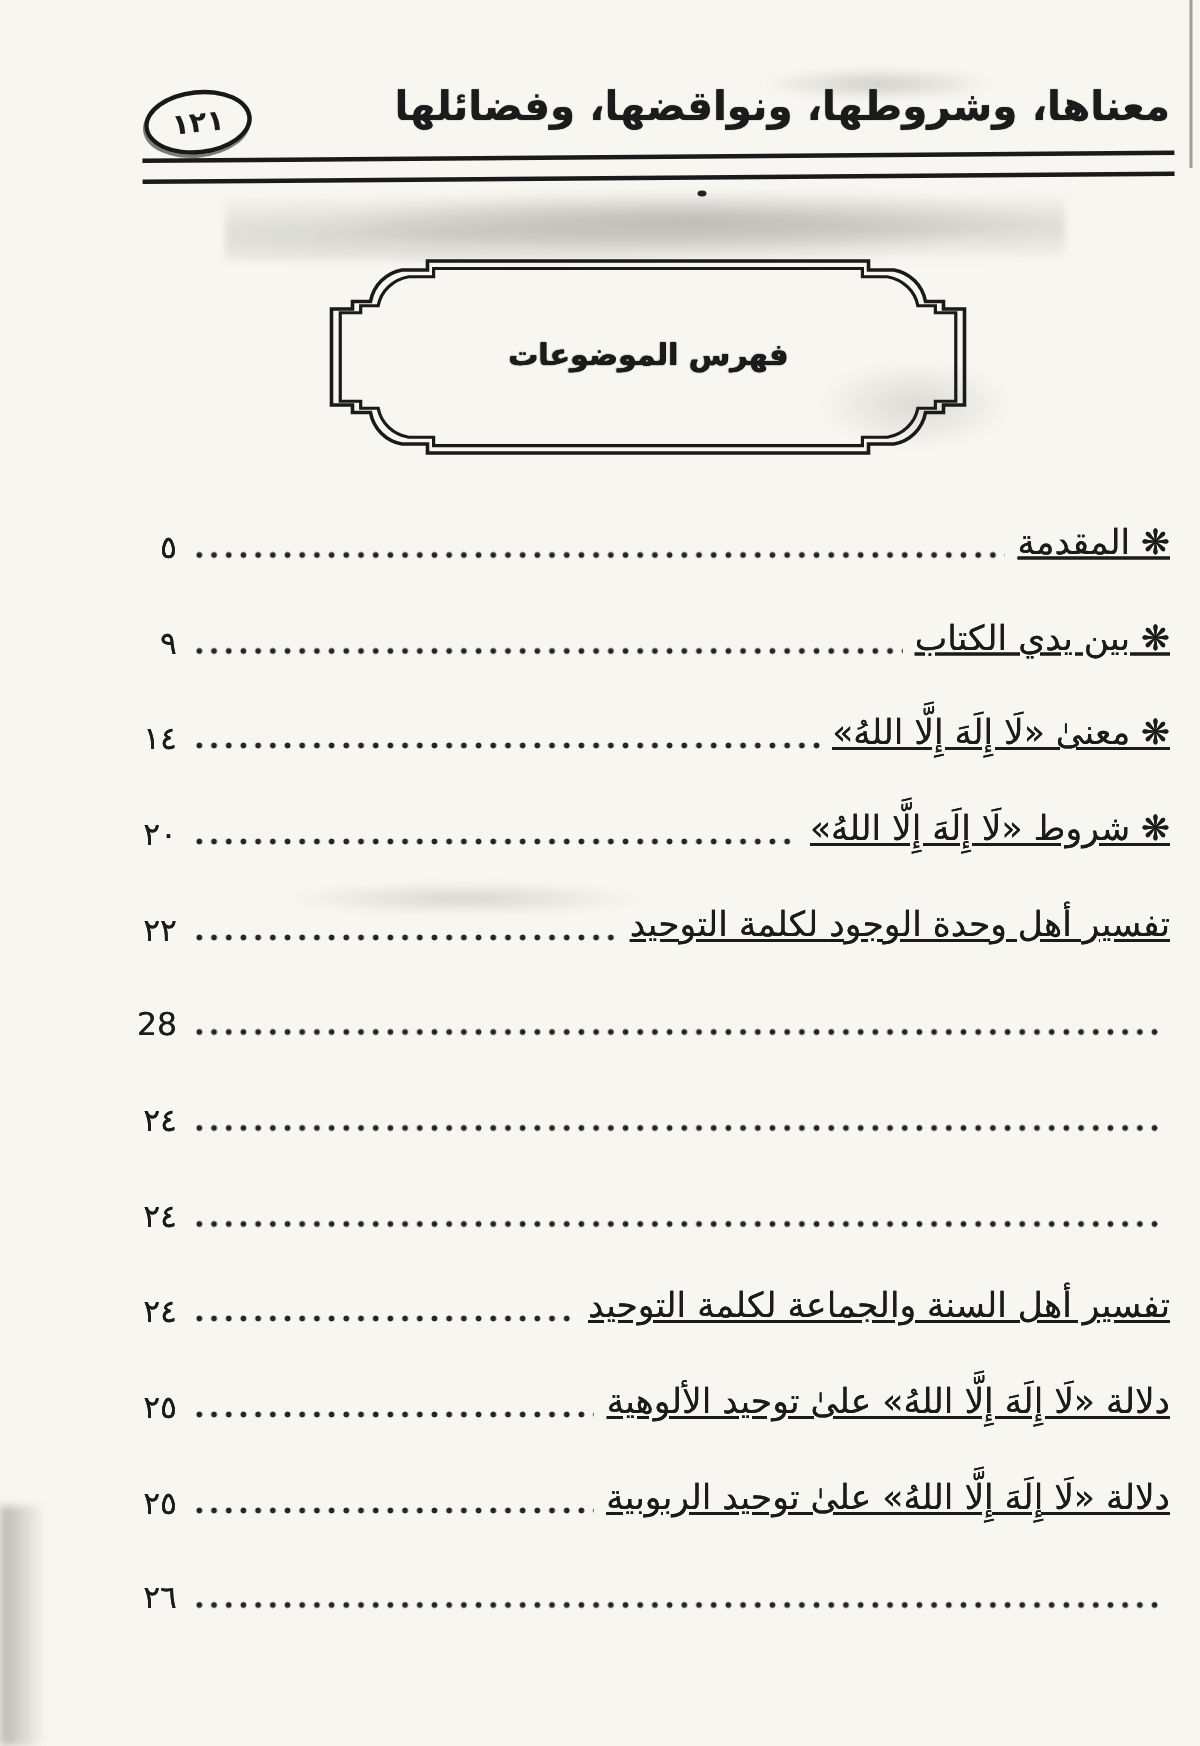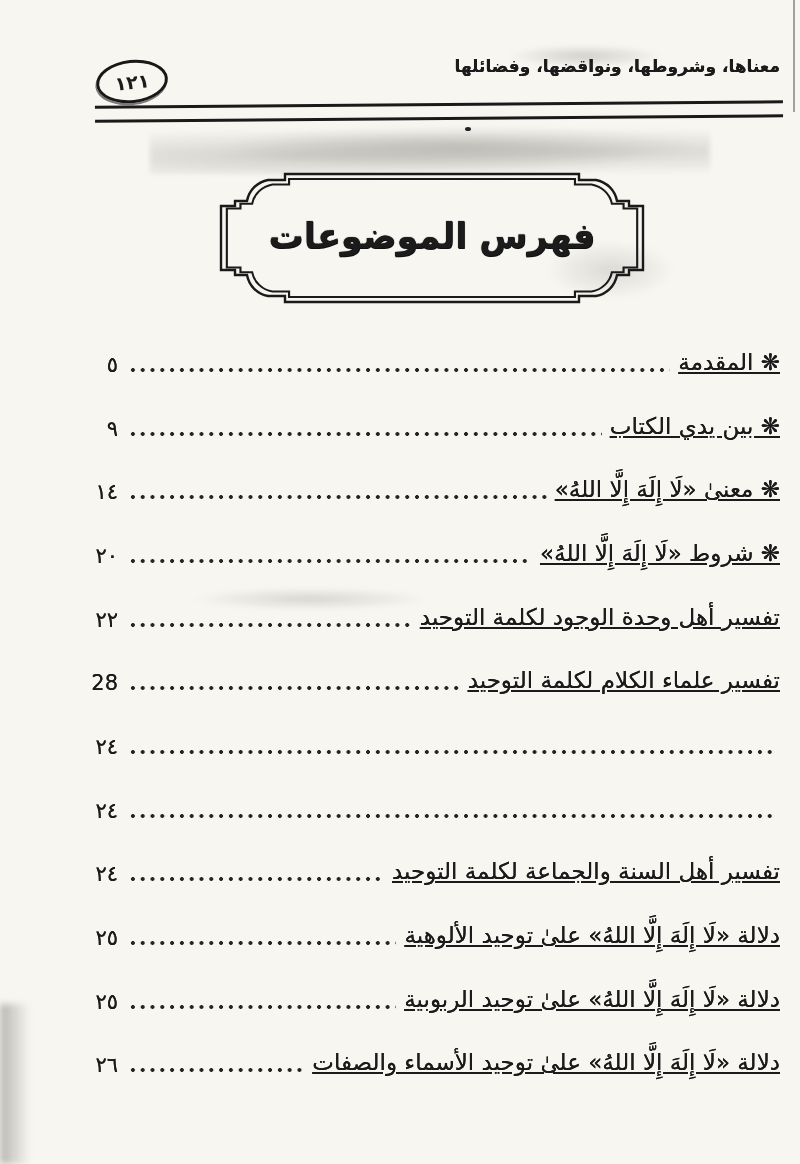--- a/index.html
+++ b/index.html
@@ -19,21 +19,21 @@
     border:3px solid #181818;
     border-radius:50%;
     transform:rotate(-6deg);
     display:flex;align-items:center;justify-content:center;
     font-size:19px;font-weight:bold;letter-spacing:3px;
     box-shadow:-1px 2px 0 rgba(20,20,20,.55);
   }
   .header-title{
     position:absolute;right:20px;top:56px;
     direction:rtl;
-    font-size:17px;font-weight:bold;
+    font-size:27px;font-weight:bold;
     letter-spacing:0.5px;
     text-shadow:0 0 .6px #1b1b1b;
   }
   .header-rule{
     position:absolute;left:95px;right:17px;top:103px;
     height:11px;
     border-top:3px solid #1a1a1a;
     border-bottom:3px solid #1a1a1a;
     transform:rotate(-0.45deg);
   }
@@ -44,21 +44,21 @@
 
   
   .cartouche{
     position:absolute;left:215px;top:168px;width:434px;height:140px;
   }
   .cartouche svg{position:absolute;inset:0;}
   .cartouche .box-title{
     position:absolute;inset:0;
     display:flex;align-items:center;justify-content:center;
     direction:rtl;
-    font-size:35px;font-weight:bold;
+    font-size:20px;font-weight:bold;
     letter-spacing:1px;
     text-shadow:0 0 1px #111, 0.5px 0.5px 0 #111;
     padding-bottom:4px;
   }
 
   
   .toc{
     position:absolute;left:88px;right:20px;top:330px;
     direction:rtl;
   }
@@ -169,21 +169,20 @@
       <span class="title">❋ شروط «لَا إِلَهَ إِلَّا اللهُ»</span>
       <span class="leader"></span>
       <span class="pagenum">٢٠</span>
     </div>
     <div class="toc-row">
       <span class="title">تفسير أهل وحدة الوجود لكلمة التوحيد</span>
       <span class="leader"></span>
       <span class="pagenum">٢٢</span>
     </div>
     <div class="toc-row">
-      <span class="title">تفسير علماء الكلام لكلمة التوحيد</span>
       <span class="leader"></span>
       <span class="pagenum">28</span>
     </div>
     <div class="toc-row">
       <span class="leader"></span>
       <span class="pagenum">٢٤</span>
     </div>
     <div class="toc-row">
       <span class="leader"></span>
       <span class="pagenum">٢٤</span>
@@ -197,19 +196,18 @@
       <span class="title">دلالة «لَا إِلَهَ إِلَّا اللهُ» علىٰ توحيد الألوهية</span>
       <span class="leader"></span>
       <span class="pagenum">٢٥</span>
     </div>
     <div class="toc-row">
       <span class="title">دلالة «لَا إِلَهَ إِلَّا اللهُ» علىٰ توحيد الربوبية</span>
       <span class="leader"></span>
       <span class="pagenum">٢٥</span>
     </div>
     <div class="toc-row">
-      <span class="title">دلالة «لَا إِلَهَ إِلَّا اللهُ» علىٰ توحيد الأسماء والصفات</span>
       <span class="leader"></span>
       <span class="pagenum">٢٦</span>
     </div>
   </div>
 
 </div>
 
 </body></html>

